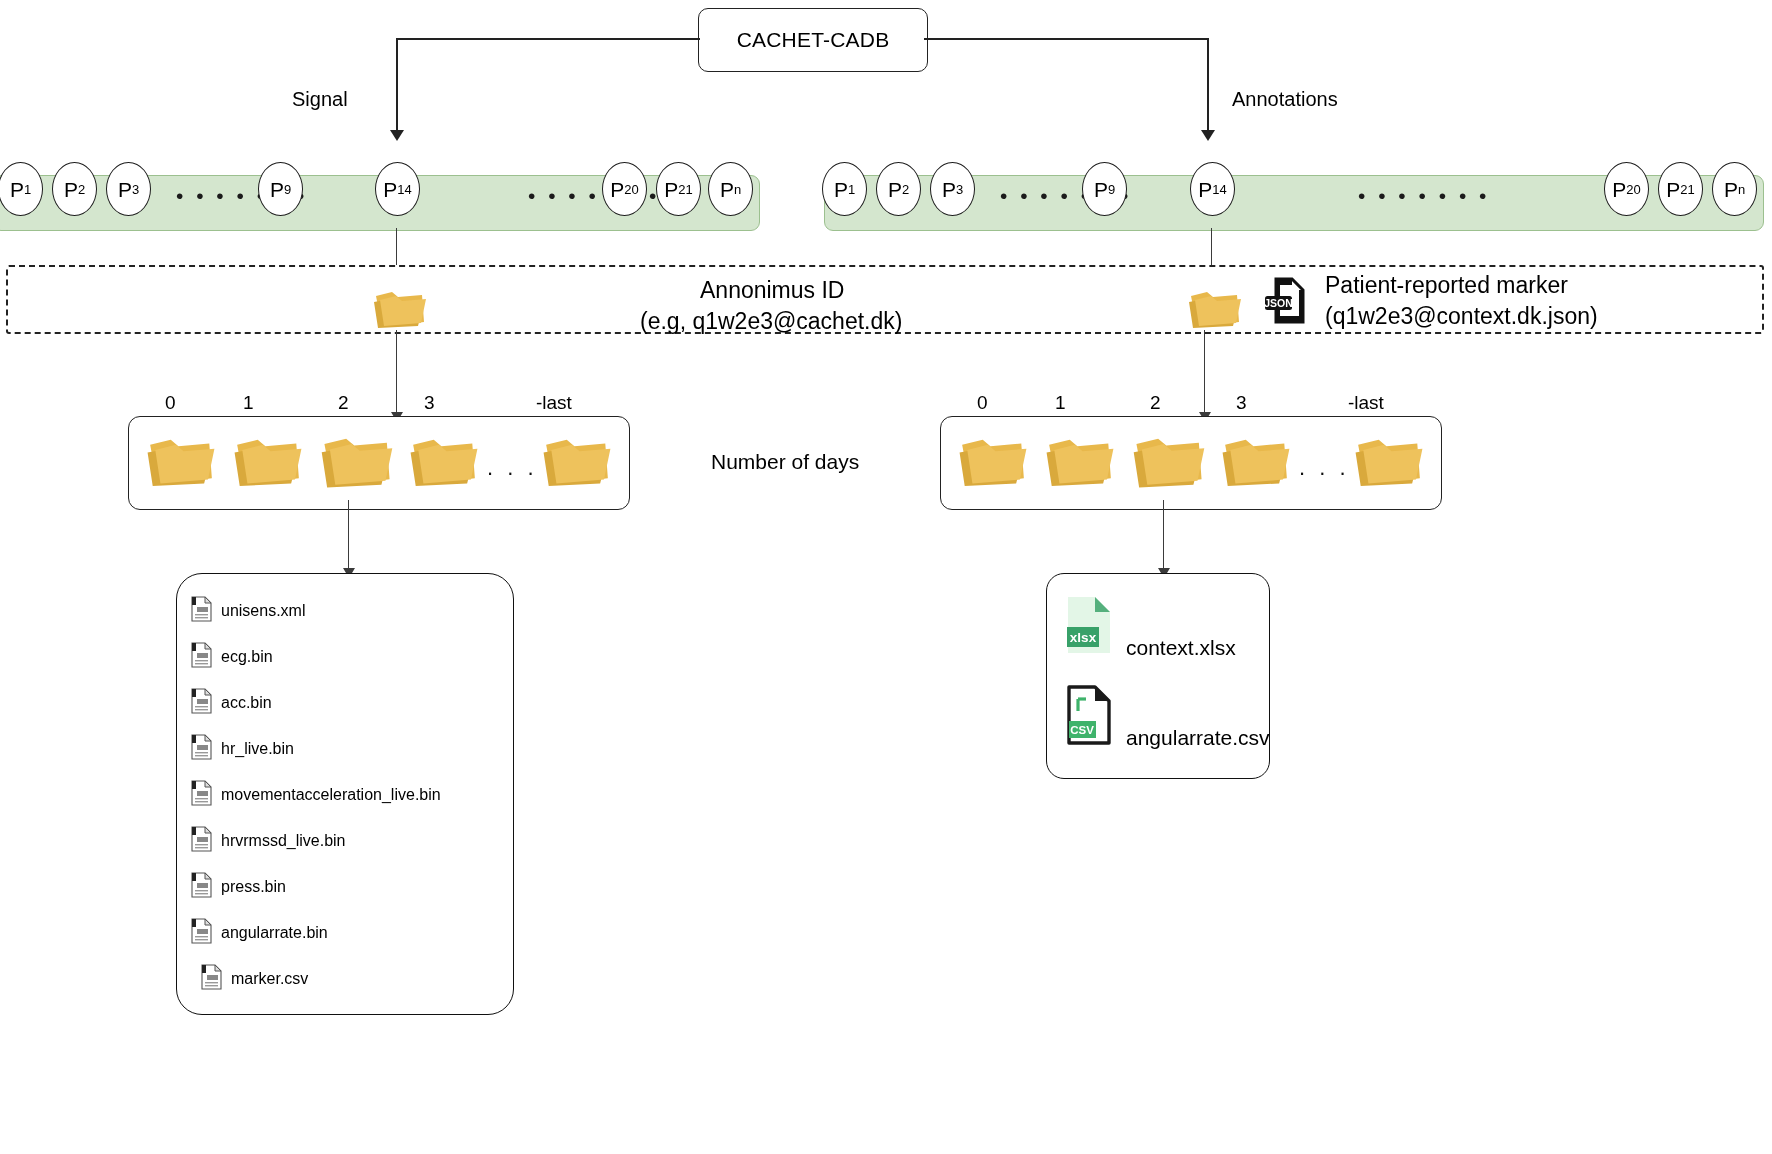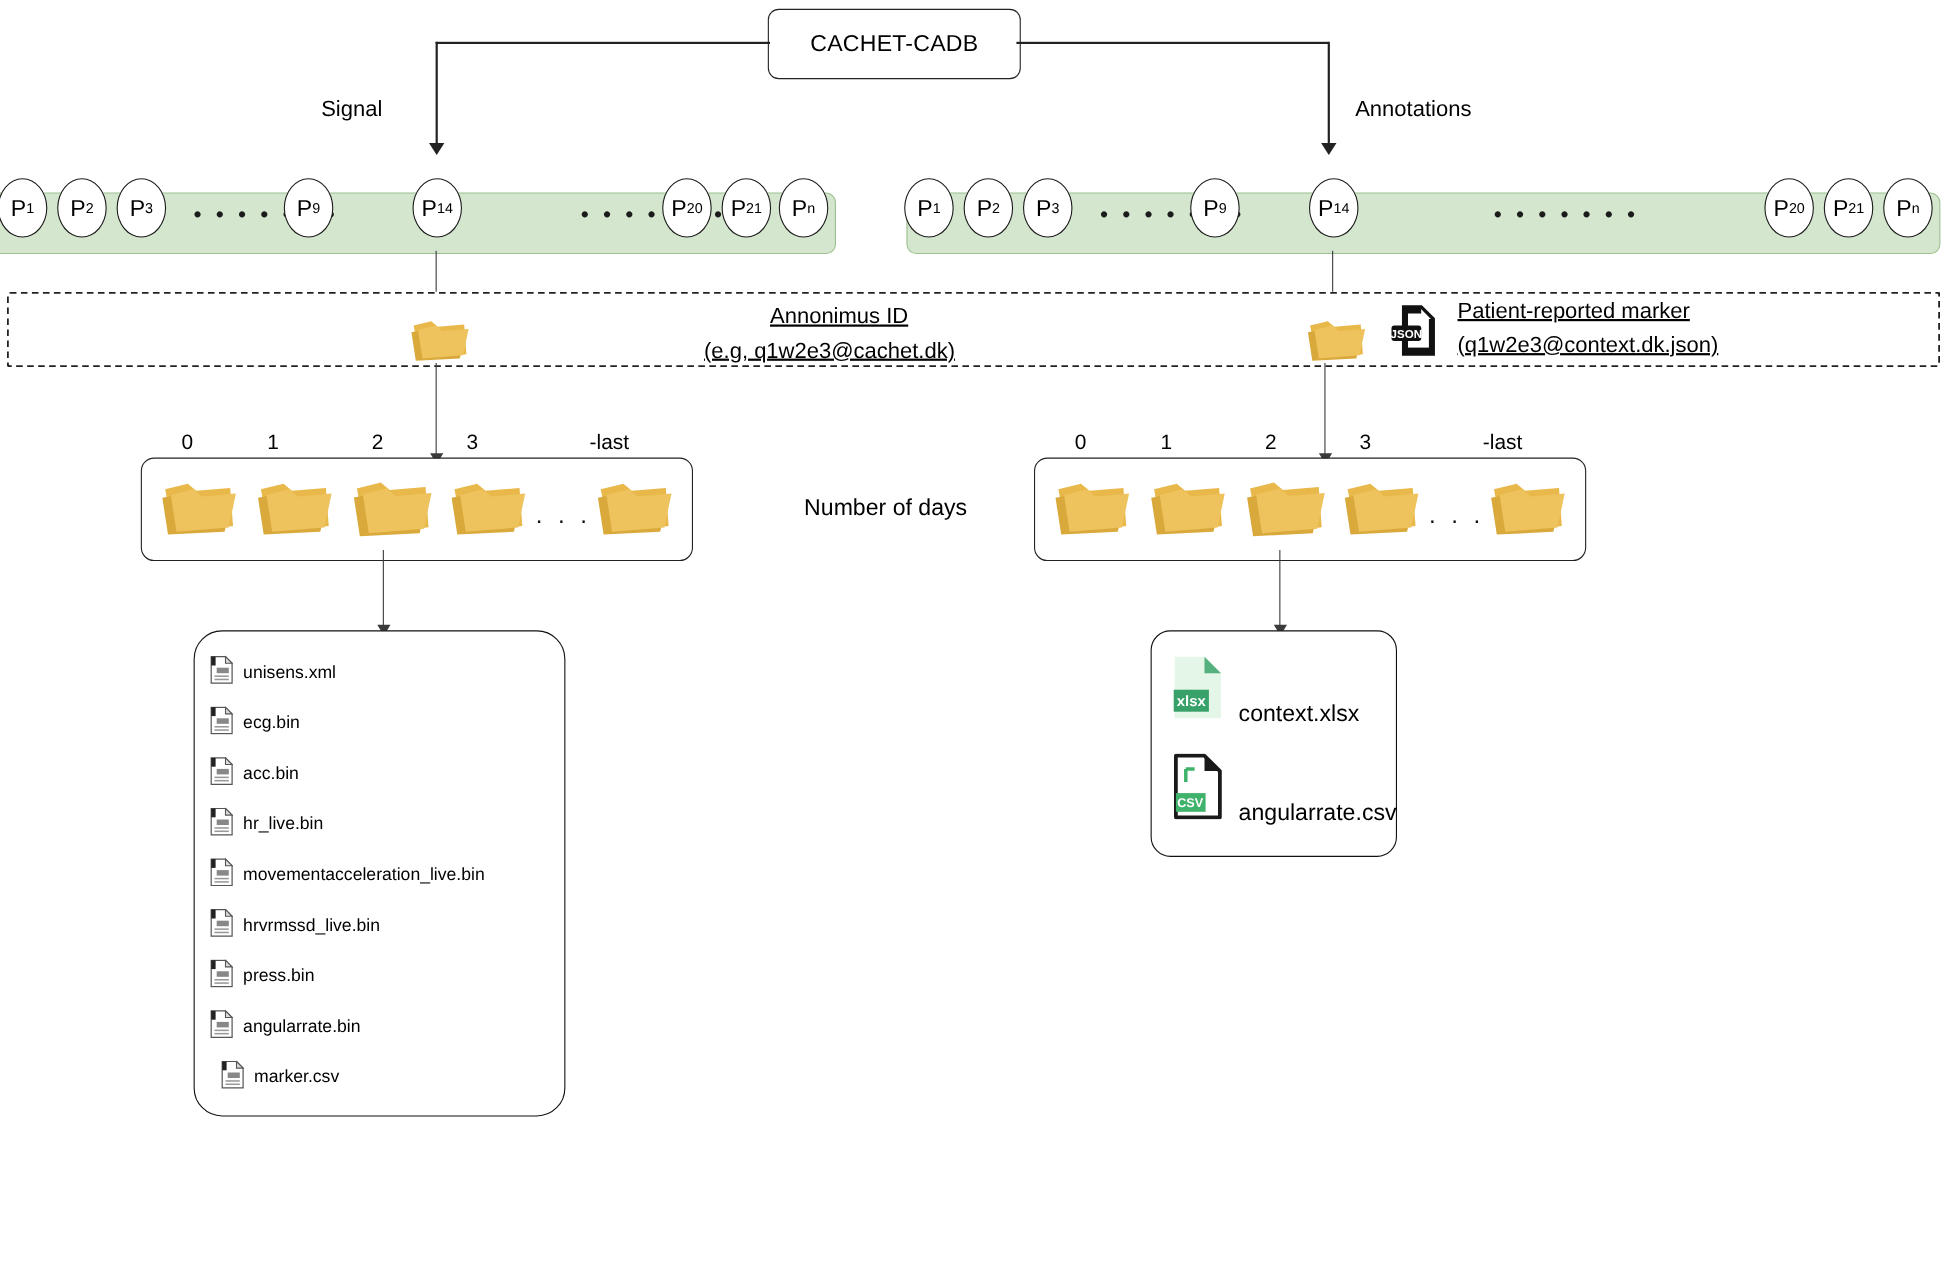--- a/index.html
+++ b/index.html
@@ -37,39 +37,39 @@
   .pcircle{position:absolute;width:43px;height:52px;border-radius:50%;
         background:#fff;border:1.8px solid #1b1b1b;
         display:flex;align-items:center;justify-content:center;
         font-size:21px;line-height:1;}
   .pcircle .sub{font-size:13px;vertical-align:-3px;margin-left:0px;}
   .pdots{position:absolute;font-size:21px;letter-spacing:3.5px;color:#1b1b1b;}
 
   
   #id-band{left:6px;top:265px;width:1754px;height:65px;
       border:2px dashed #222;border-radius:3px;background:#fff;}
-  .band-text{font-size:20px;text-align:center;text-decoration:underline;}
+  .band-text{font-size:23px;text-align:center;}
 
   
   .folder{position:absolute;}
   .daybox{position:absolute;border:1.6px solid #222;border-radius:12px;background:#fff;}
   .daylabel{position:absolute;font-size:19px;}
   .daydots{position:absolute;font-size:22px;letter-spacing:4px;color:#111;}
 
   
   .filebox{position:absolute;border:1.8px solid #111;border-radius:26px;background:#fff;}
   .fileitem{position:absolute;display:flex;align-items:center;gap:9px;font-size:16px;}
   .fileitem .fname{white-space:nowrap;}
 
   .rfilebox{position:absolute;border:1.6px solid #111;border-radius:18px;background:#fff;}
   .rfileitem{position:absolute;display:flex;align-items:flex-end;gap:14px;font-size:21px;}
 
   
   #json-icon{position:absolute;left:1264px;top:277px;width:47px;height:47px;}
-  .mid-label{position:absolute;font-size:20px;white-space:nowrap;margin-left:20px;}
+  .mid-label{position:absolute;font-size:20px;white-space:nowrap;}
 </style>
 </head>
 <body>
 
 <div class="abs" id="root-node">
   <span>CACHET-CADB</span>
 </div>
 
 <div class="ln hl abs" style="left:396px;top:38px;width:304px;"></div>
 <div class="ln hl abs" style="left:924px;top:38px;width:284px;"></div>

